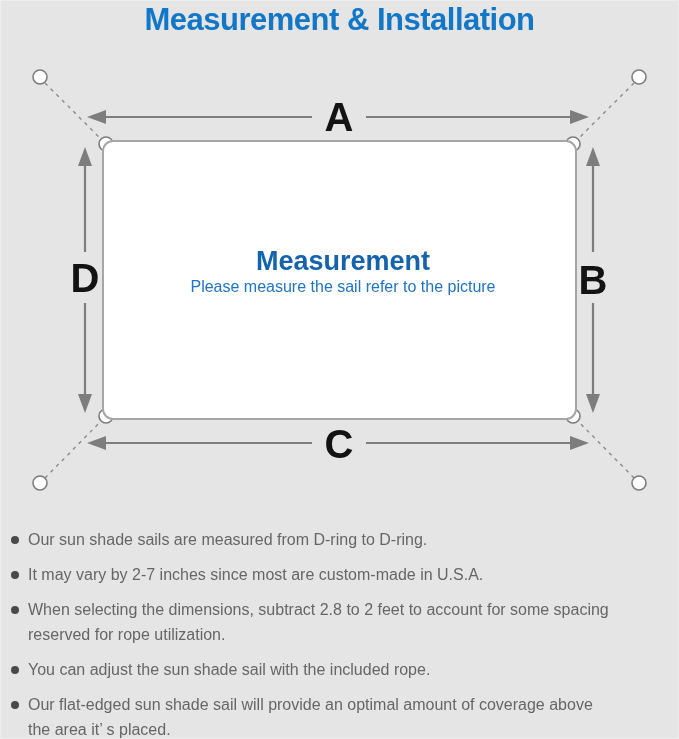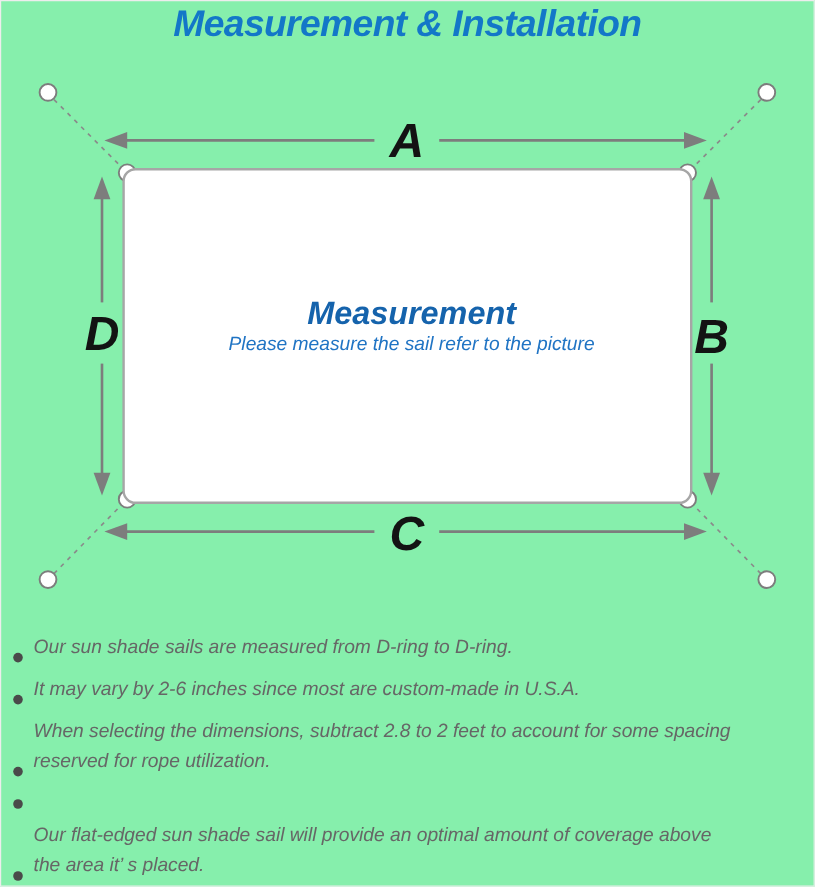--- a/index.html
+++ b/index.html
@@ -1,37 +1,36 @@
 <!DOCTYPE html>
 <html><head>
 <meta charset="utf-8">
 <style>
   html,body{margin:0;padding:0;background:#fff;}
   .page{
     position:relative;
     width:679px;height:739px;
-    background:#86efac;
+    background:#e5e5e5;
     overflow:hidden;
     box-shadow:inset 0 0 0 1px #ededed;
     font-family:"Liberation Sans","DejaVu Sans",sans-serif;
-    font-style:italic;
   }
   .title{
     position:absolute;top:2px;left:0;width:100%;
     text-align:center;
     font-size:31px;font-weight:700;letter-spacing:-0.5px;
     color:#1377c8;
   }
   .diagram{position:absolute;top:0;left:0;}
   .diagram text{font-family:"Liberation Sans","DejaVu Sans",sans-serif;}
   .dim-label{font-size:40px;font-weight:700;fill:#131313;}
   .center-heading{font-size:27px;font-weight:700;fill:#1563ac;}
   .center-subtitle{font-size:16px;fill:#2074c4;}
   .bullets{position:absolute;left:11px;top:527px;width:662px;}
-  .bullet{display:flex;align-items:flex-end;margin-bottom:10px;}
+  .bullet{display:flex;align-items:flex-start;margin-bottom:10px;}
   .dot{
     flex:0 0 auto;width:8px;height:8px;border-radius:50%;
     background:#4a4a4a;margin:9px 9px 0 0;
   }
   .note{
     font-size:16px;line-height:25px;color:#666;
     white-space:pre-line;
   }
 </style>
 </head>
@@ -106,29 +105,30 @@
     <text class="center-subtitle" x="343" y="292" text-anchor="middle">Please measure the sail refer to the picture</text>
   </svg>
 
   <div class="bullets">
     <div class="bullet">
       <span class="dot"></span>
       <span class="note">Our sun shade sails are measured from D-ring to D-ring.</span>
     </div>
     <div class="bullet">
       <span class="dot"></span>
-      <span class="note">It may vary by 2-6 inches since most are custom-made in U.S.A.</span>
+      <span class="note">It may vary by 2-7 inches since most are custom-made in U.S.A.</span>
     </div>
     <div class="bullet">
       <span class="dot"></span>
       <span class="note">When selecting the dimensions, subtract 2.8 to 2 feet to account for some spacing
 reserved for rope utilization.</span>
     </div>
     <div class="bullet">
       <span class="dot"></span>
+      <span class="note">You can adjust the sun shade sail with the included rope.</span>
     </div>
     <div class="bullet">
       <span class="dot"></span>
       <span class="note">Our flat-edged sun shade sail will provide an optimal amount of coverage above
 the area it’ s placed.</span>
     </div>
   </div>
 
 </div>
 

